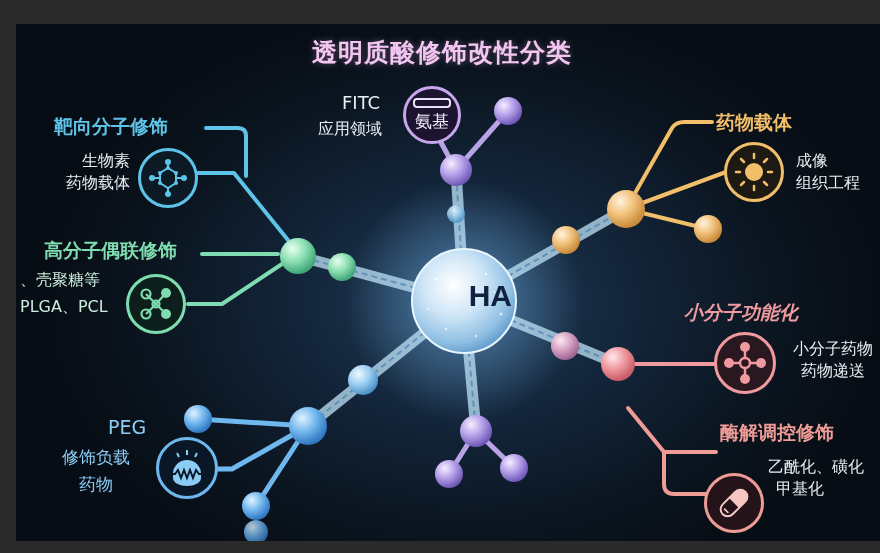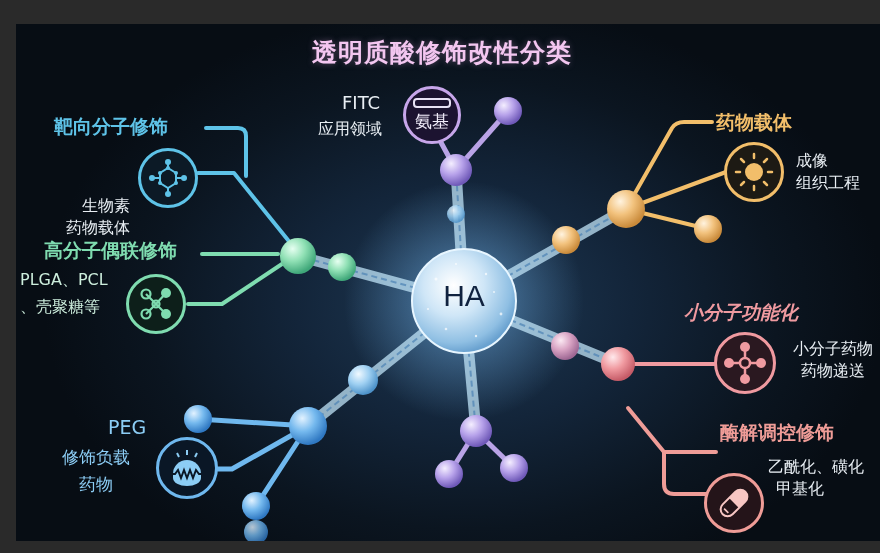--- a/index.html
+++ b/index.html
@@ -21,22 +21,22 @@
   }
   svg.diagram { position: absolute; left: 0; top: 0; }
   .label { position: absolute; white-space: nowrap; }
   .cat { font-weight: bold; font-size: 19px; }
   .desc { font-size: 16px; color: #e8eef3; line-height: 22px; }
   .icon-circle {
     position: absolute; border-radius: 50%; box-sizing: border-box;
     display: flex; align-items: center; justify-content: center;
   }
   .ha-text {
-    position: absolute; left: 400px; top: 255px; width: 96px; text-align: center;
-    font-size: 30px; font-weight: normal; color: #10223f; font-family: "Liberation Sans", sans-serif;
+    position: absolute; left: 400px; top: 255px; width: 96px; text-align: right;
+    font-size: 30px; font-weight: bold; color: #10223f; font-family: "Liberation Sans", sans-serif;
   }
 </style>
 </head>
 <body>
 
 <div class="canvas">
 
   <svg class="diagram" width="876" height="517" viewBox="0 0 876 517">
     <defs>
       <radialGradient id="gCenter" cx="40%" cy="35%" r="65%">
@@ -178,21 +178,21 @@
       <circle cx="478" cy="268" r="1"></circle>
         <circle cx="440" cy="240" r="1.1"></circle>
     </g>
   </svg>
 
   <div class="title">透明质酸修饰改性分类</div>
 
   <div class="ha-text">HA</div>
 
   <div class="label cat" style="left:38px; top:90px; color:#5ec3e8;">靶向分子修饰</div>
-  <div class="label desc" style="left:50px; top:126px; text-align:right; width:64px;margin-top:45px;">
+  <div class="label desc" style="left:50px; top:126px; text-align:right; width:64px;">
     <div>生物素</div>
     <div>药物载体</div>
   </div>
   <div class="icon-circle" style="left:122px; top:124px; width:60px; height:60px; border:3px solid #5ec3e8; background:#0c1a26;">
     <svg width="40" height="40" viewBox="0 0 40 40">
         <g stroke="#5ec3e8" stroke-width="2" fill="none">
           <polygon points="20,10 28,15 28,25 20,30 12,25 12,15"></polygon>
           <line x1="20" y1="10" x2="20" y2="4"></line>
           <line x1="28" y1="20" x2="36" y2="20"></line>
           <line x1="12" y1="20" x2="4" y2="20"></line>
@@ -207,22 +207,22 @@
           <circle cx="28" cy="15" r="2"></circle>
           <circle cx="12" cy="15" r="2"></circle>
           <circle cx="28" cy="25" r="2"></circle>
           <circle cx="12" cy="25" r="2"></circle>
         </g>
       </svg>
   </div>
 
   <div class="label cat" style="left:28px; top:214px; color:#7fdcb0;">高分子偶联修饰</div>
   <div class="label desc" style="left:4px; top:242px; color:#cdeedd; line-height:27px;">
+    <div>、壳聚糖等</div>
     <div>PLGA、PCL</div>
-    <div>、壳聚糖等</div>
   </div>
   <div class="icon-circle" style="left:110px; top:250px; width:60px; height:60px; border:3px solid #7fdcb0; background:#0d1f1a;">
     <svg width="40" height="40" viewBox="0 0 40 40">
         <g stroke="#7fdcb0" stroke-width="2.2" fill="none">
           <line x1="10" y1="10" x2="20" y2="20"></line>
           <line x1="30" y1="9" x2="20" y2="20"></line>
           <line x1="10" y1="30" x2="20" y2="20"></line>
           <line x1="30" y1="30" x2="20" y2="20"></line>
           <circle cx="20" cy="20" r="3.5"></circle>
           <circle cx="10" cy="10" r="4.5"></circle>

